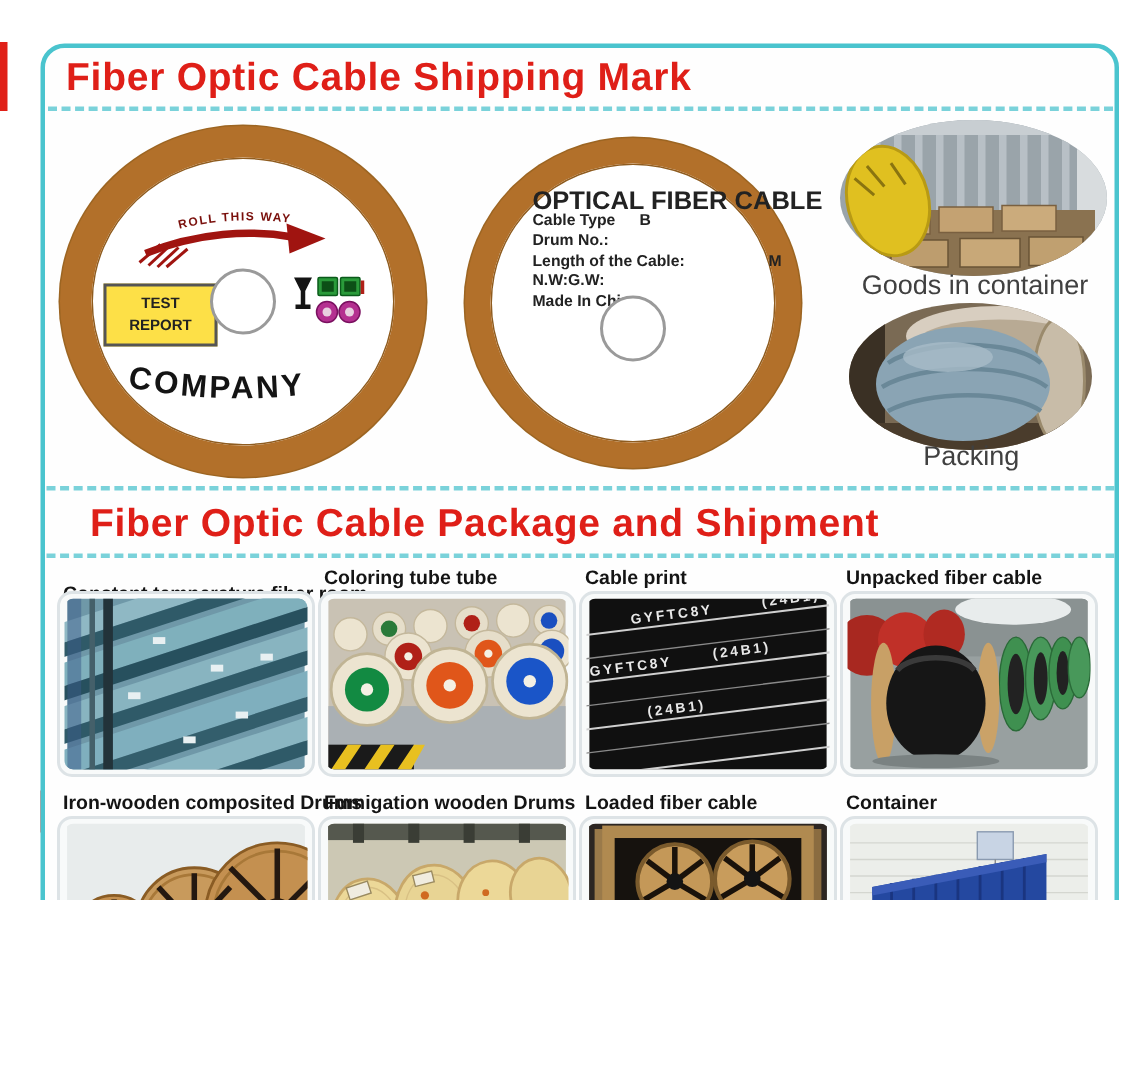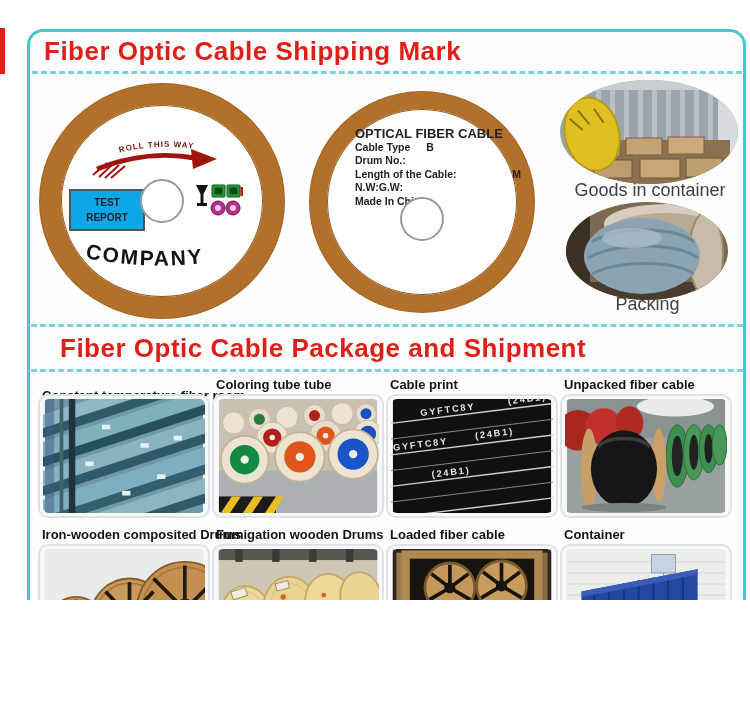--- a/index.html
+++ b/index.html
@@ -7,21 +7,21 @@
         font-family:"Liberation Sans",sans-serif;}
   .main-box{position:absolute;left:27px;top:29px;width:719px;height:683px;
             border:3px solid #4ac4ce;border-radius:16px;box-sizing:border-box;background:#fefefe;}
   .red-edge{position:absolute;background:#e02018;}
   .sec-title{position:absolute;font-size:26px;font-weight:bold;color:#df1f18;letter-spacing:0.5px;white-space:nowrap;}
   .dashed{position:absolute;height:0;border-top:3px dashed #7ad2da;}
   
   .drum{position:absolute;border-radius:50%;background:#fff;box-sizing:border-box;
         border:21px solid #b2702a;box-shadow:inset 0 0 0 1px #8f5c1f, 0 0 0 1px #9c6522;}
   .drum-right{border-width:17px;}
-  .test-box{position:absolute;border:2px solid #555;background:#0ea5e9;text-align:center;
+  .test-box{position:absolute;border:2px solid #555;background:#fde047;text-align:center;
             font-size:10px;font-weight:bold;color:#222;line-height:15px;padding-top:4px;box-sizing:border-box;}
   .hole{position:absolute;border-radius:50%;border:2px solid #9a9a9a;background:#fff;box-sizing:border-box;}
   .rd-text{position:absolute;font-size:10.5px;font-weight:bold;color:#222;line-height:13.5px;}
   .rd-line{position:relative;white-space:nowrap;}
   .val-b{margin-left:16px;}
   .val-m{position:absolute;right:-14px;top:0;}
   .gw{}
   
   .oval{position:absolute;border-radius:50%;overflow:hidden;}
   .caption{position:absolute;text-align:center;font-size:18px;color:#404040;}
@@ -90,21 +90,21 @@
           <path id="comppath" d="M16,26 Q98,44 186,24" fill="none"></path>
         </defs>
       <text font-size="21" font-weight="bold" fill="#141414" font-family="Liberation Sans, sans-serif" letter-spacing="2">
         <textPath href="#comppath" startOffset="4">COMPANY</textPath>
       </text>
     </svg>
   </div>
 
   <div class="drum drum-right" style="left:310px;top:92px;width:224px;height:220px;">
     <div class="rd-text" style="left:28px;top:18px;width:152px;">
-      <div class="rd-line" style="font-size:13px;">OPTICAL FIBER CABLE</div>
+      <div class="rd-line" style="font-size:17px;">OPTICAL FIBER CABLE</div>
       <div class="rd-line">
         <span>Cable Type</span><span class="val-b">B</span>
       </div>
       <div class="rd-line">Drum No.:</div>
       <div class="rd-line">
         <span>Length of the Cable:</span><span class="val-m">M</span>
       </div>
       <div class="rd-line">
         <span>N.W:</span><span class="gw">G.W:</span>
       </div>

